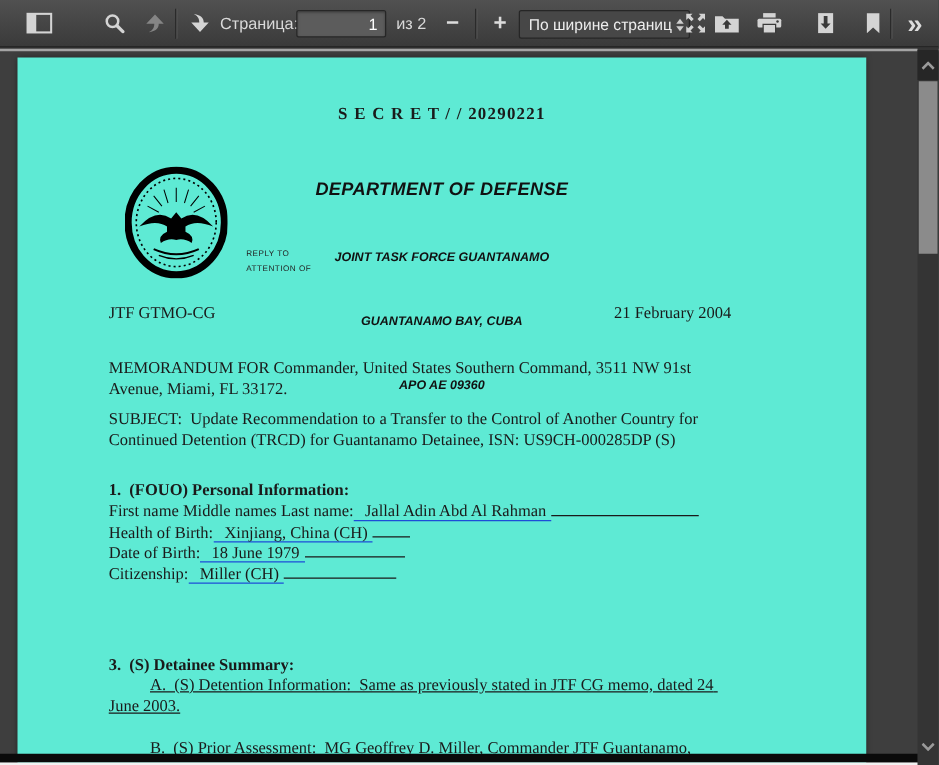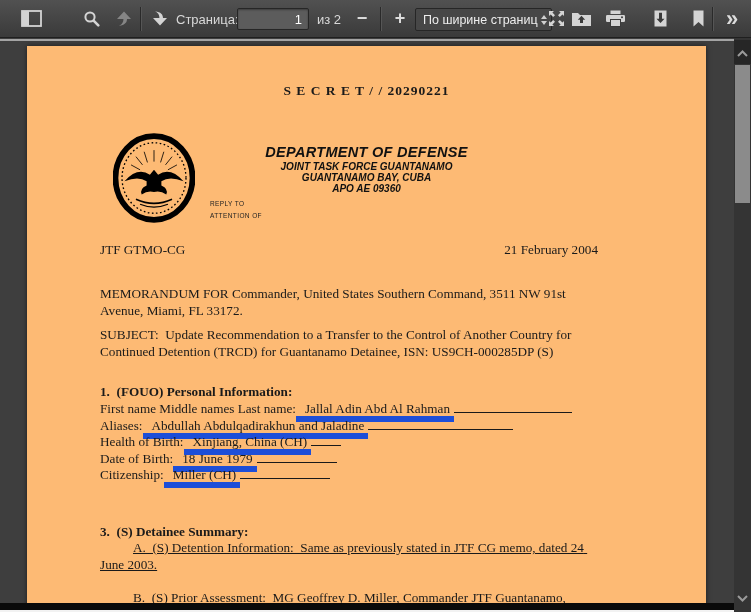--- a/index.html
+++ b/index.html
@@ -32,41 +32,41 @@
 
   
   .scrollbar { position:absolute; right:0; top:38px; width:17px; height:574px; background:#343434; z-index:25; }
   .scroll-btn-up { position:absolute; top:2px; left:0; width:17px; height:24px; background:#262626;
                    display:flex; align-items:center; justify-content:center; cursor:pointer; }
   .scroll-thumb { position:absolute; top:27px; left:1px; width:15px; height:138px; background:#8b8b8b; cursor:grab; }
   .scroll-btn-down { position:absolute; bottom:4px; left:0; width:17px; height:22px;
                      display:flex; align-items:center; justify-content:center; cursor:pointer; }
 
   
-  .page { position:absolute; left:27px; top:46px; width:679px; height:566px; background:#fdba74;
+  .page { position:absolute; left:14px; top:46px; width:679px; height:566px; background:#5eead4;
           box-shadow:0 0 5px rgba(0,0,0,.55); z-index:5; }
   .doc { position:relative; width:100%; height:100%; font-family:"Liberation Serif", serif;
          font-size:13.2px; color:#1a1a1a; line-height:16.5px; }
   .abs { position:absolute; }
   .pre { white-space:pre-wrap; }
   .classification { top:37px; left:0; width:100%; text-align:center; font-weight:bold; font-size:13.5px; letter-spacing:1px; }
   .seal { top:87px; left:86px; width:82px; height:90px; }
   .hq { top:98px; left:0; width:100%; text-align:center; font-family:"Liberation Sans",sans-serif;
         font-weight:bold; color:#111;font-style:italic; }
   .hq .l1 { font-size:14.5px; letter-spacing:.3px; }
-  .hq .sub { font-size:10px; line-height:11px; }
+  .hq .sub { font-size:10px; line-height:11px;margin-top:40px; }
   .replyto { top:152px; left:183px; font-family:"Liberation Sans",sans-serif; font-size:6.5px;
              line-height:12px; color:#222; letter-spacing:.4px; }
   .jtf-row { top:196px; left:73px; width:498px; display:flex; justify-content:space-between; }
   .memo { top:240px; left:73px; width:504px; }
   .subject { top:281px; left:73px; width:504px; }
   .s1 { top:338px; left:73px; font-weight:bold; }
   .fields { top:355px; left:73px; width:530px; }
   .field-row { height:16.5px; white-space:nowrap; }
-  .fvalue { border-bottom:6px solid #1d4ed8; padding:0 4px 0 9px; }
+  .fvalue { border-bottom:1px solid #1d4ed8; padding:0 4px 0 9px; }
   .ftrail { display:inline-block; height:12px; border-bottom:1px solid #1a1a1a; }
   .s2 { top:451px; left:73px; }
   .s3h { top:478px; left:73px; font-weight:bold; }
   .s3a { top:494px; left:73px; width:504px; text-indent:33px;text-decoration:underline; }
   .s3b { top:544px; left:73px; width:520px; text-indent:33px; }
   b.inl { font-weight:bold; }
 
   
   .bottom-black { position:absolute; left:0; top:603px; width:734px; height:7px; background:#0a0a0a; z-index:30; }
   .bottom-white { position:absolute; left:0; top:610px; width:734px; height:2px; background:#f2f2f2; z-index:30; }
@@ -230,23 +230,20 @@
 
       <p class="abs subject pre">SUBJECT:  Update Recommendation to a Transfer to the Control of Another Country for Continued Detention (TRCD) for Guantanamo Detainee, ISN: US9CH-000285DP (S)</p>
 
       <div class="abs s1 pre">1.  (FOUO) Personal Information:</div>
 
       <div class="abs fields">
         <div class="field-row">
           <span>First name Middle names Last name:</span><span class="fvalue">Jallal Adin Abd Al Rahman</span><span class="ftrail" style="width:118px;"></span>
         </div>
         <div class="field-row">
-          <span>Aliases:</span><span class="fvalue">Abdullah Abdulqadirakhun and Jaladine</span><span class="ftrail" style="width:145px;"></span>
-        </div>
-        <div class="field-row">
           <span>Health of Birth:</span><span class="fvalue">Xinjiang, China (CH)</span><span class="ftrail" style="width:30px;"></span>
         </div>
         <div class="field-row">
           <span>Date of Birth:</span><span class="fvalue">18 June 1979</span><span class="ftrail" style="width:80px;"></span>
         </div>
         <div class="field-row">
           <span>Citizenship:</span><span class="fvalue">Miller (CH)</span><span class="ftrail" style="width:90px;"></span>
         </div>
       </div>
 

